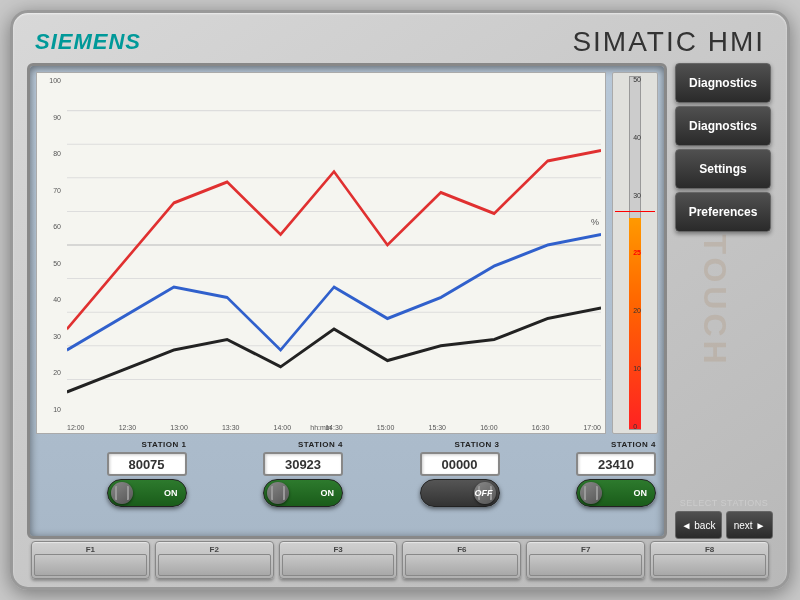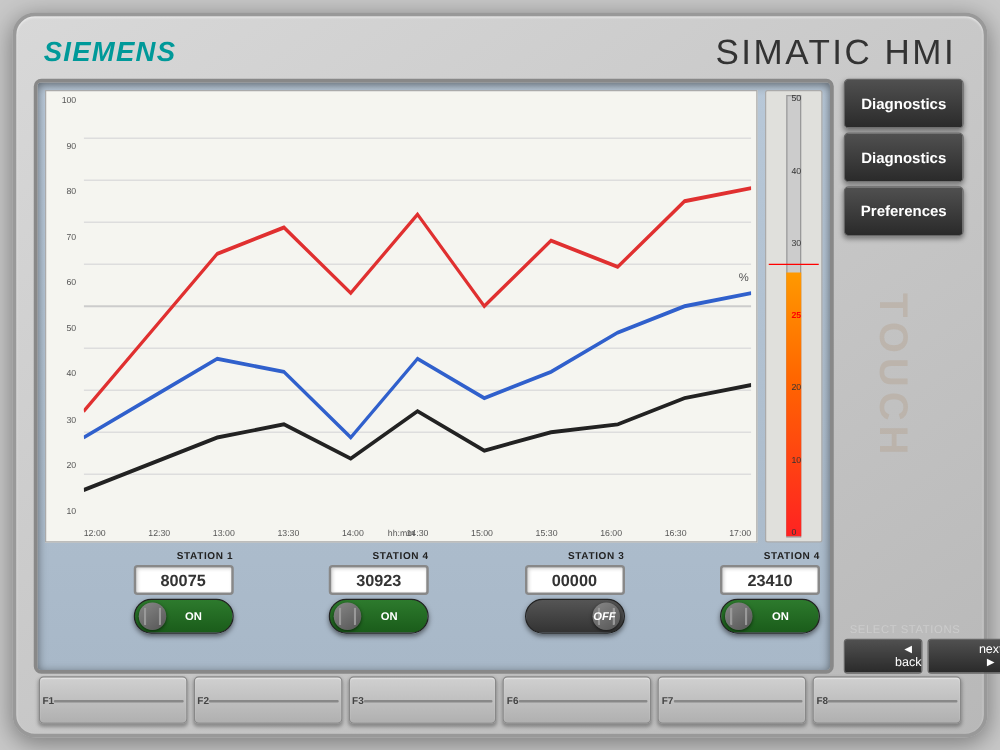--- a/index.html
+++ b/index.html
@@ -209,21 +209,21 @@
       border-left: 2px solid #999;
       border-right: 2px solid #999;
       border-radius: 1px;
     }
     .toggle-text {
       font-size: 9px;
       font-weight: bold;
       color: #fff;
       position: absolute;
     }
-    .toggle-text.on-text { right: 24px; }
+    .toggle-text.on-text { right: 8px; }
     .toggle-text.off-text { right: 6px; }
 
     
     .right-panel {
       width: 98px;
       display: flex;
       flex-direction: column;
       gap: 0;
       position: relative;
     }
@@ -285,21 +285,20 @@
       height: 28px;
       background: linear-gradient(180deg, #505050, #2a2a2a);
       color: #fff;
       border: 1px solid #666;
       border-radius: 3px;
       font-size: 10px;
       display: flex;
       align-items: center;
       justify-content: center;
       cursor: pointer;
-      padding-left: 40px;
     }
 
     
     .right-panel-inner {
       display: flex;
       flex-direction: column;
       height: 100%;
       gap: 4px;
     }
 
@@ -361,21 +360,21 @@
       gap: 5px;
       height: 38px;
       padding: 0 4px;
     }
     .fn-btn {
       flex: 1;
       background: linear-gradient(180deg, #d0d0d0, #b0b0b0);
       border: 1px solid #888;
       border-radius: 4px;
       display: flex;
-      flex-direction: row;
+      flex-direction: column;
       align-items: center;
       justify-content: space-between;
       padding: 3px 2px 2px;
       box-shadow: 0 2px 3px rgba(0,0,0,0.3), inset 0 1px 1px rgba(255,255,255,0.5);
       cursor: pointer;
     }
     .fn-btn-label {
       font-size: 8px;
       color: #444;
       font-weight: bold;
@@ -516,20 +515,21 @@
       </div>
 
     </div>
 
     <div class="right-panel">
       <span class="touch-label">TOUCH</span>
       <div class="right-panel-inner">
         <div class="nav-buttons">
           <button class="nav-btn">Diagnostics</button>
           <button class="nav-btn">Diagnostics</button>
+          <button class="nav-btn">Settings</button>
           <button class="nav-btn">Preferences</button>
         </div>
         <div style="flex:1;"></div>
         <div class="select-stations">
           <div class="select-stations-label">SELECT STATIONS</div>
           <div class="station-nav-btns">
             <button class="station-nav-btn">◄ back</button>
             <button class="station-nav-btn">next ►</button>
           </div>
         </div>

